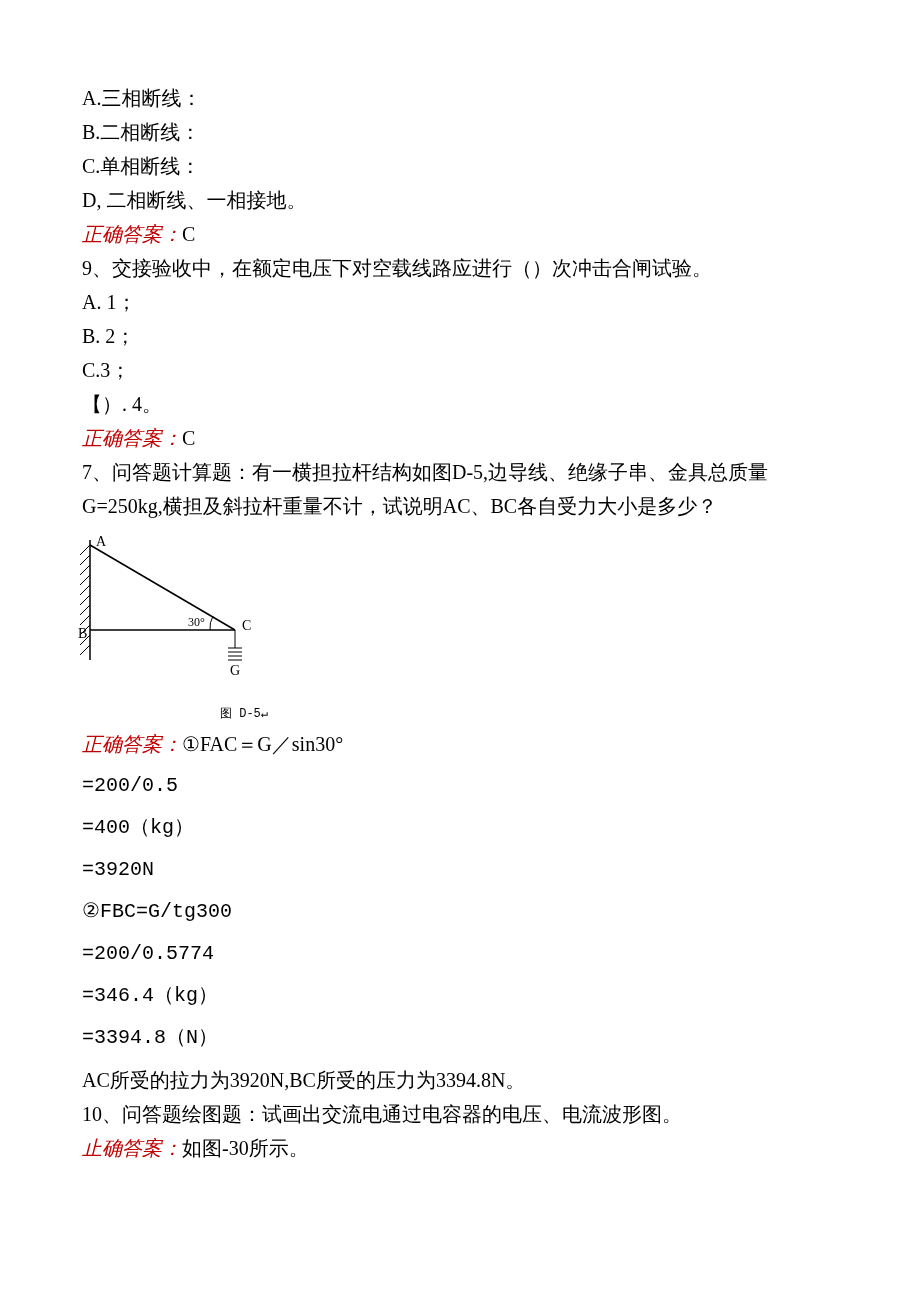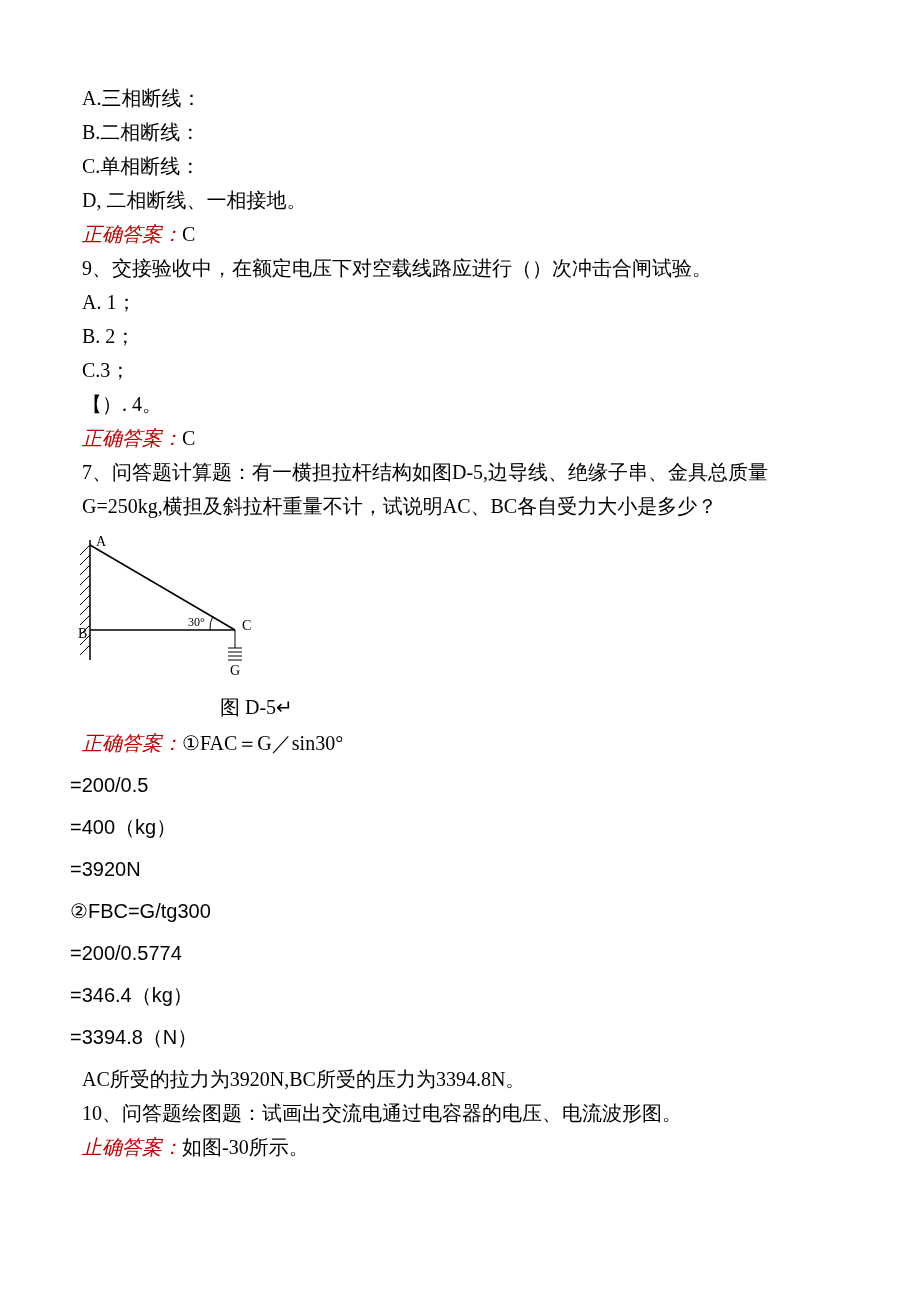--- a/index.html
+++ b/index.html
@@ -14,28 +14,28 @@
     box-sizing: border-box;
   }
   .line {
     margin: 2px 12px;
   }
   .fig-container {
     margin-top: 8px;
     margin-bottom: 4px;
   }
   .fig-caption {
-    font-family: Liberation Serif, serif;
-    font-size: 20px;
+    font-family: Liberation Mono, monospace;
+    font-size: 12px;
     margin-left: 150px;
-    margin-top: 2px;
+    margin-top: 16px;
   }
   .calc-line {
-    margin: 10px 0;
-    font-family: Liberation Sans, sans-serif;
+    margin: 10px 12px;
+    font-family: Liberation Mono, monospace;
   }
   .answer-inline {
     color: #c00000;
     font-style: italic;
   }
   svg text {
     font-family: "SimSun", serif;
   }
 </style>
 </head>

